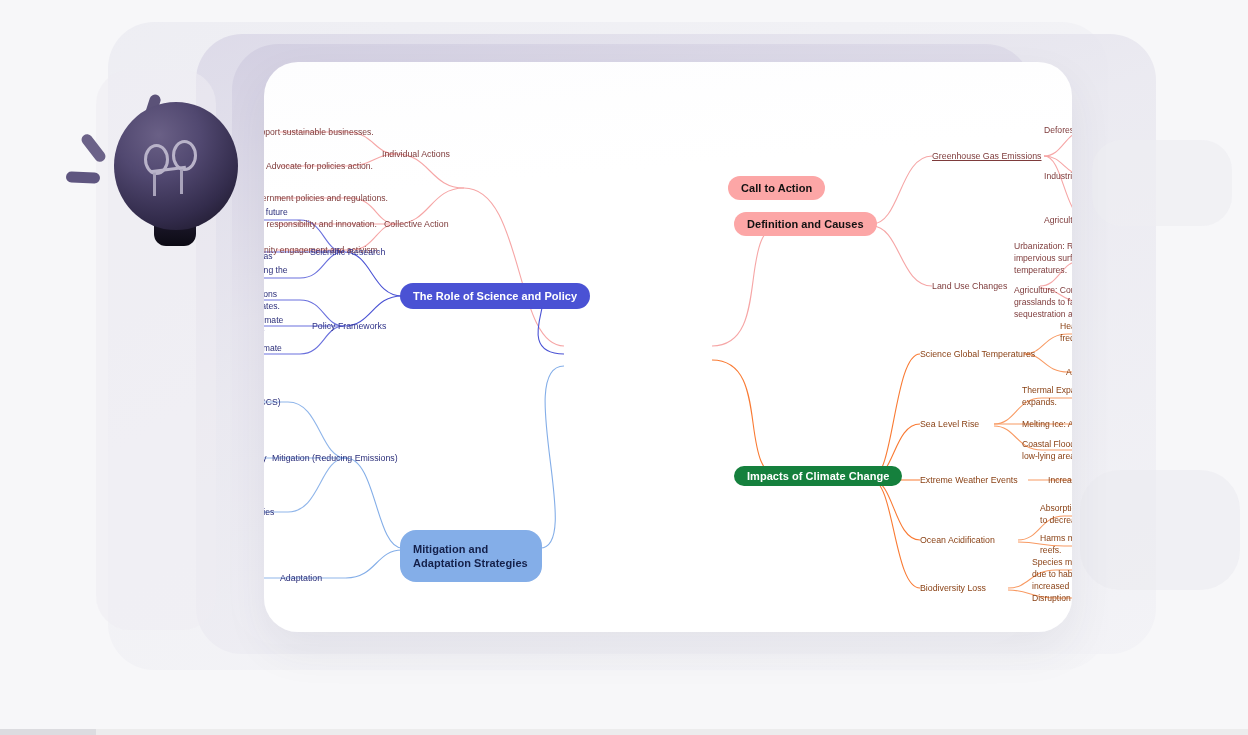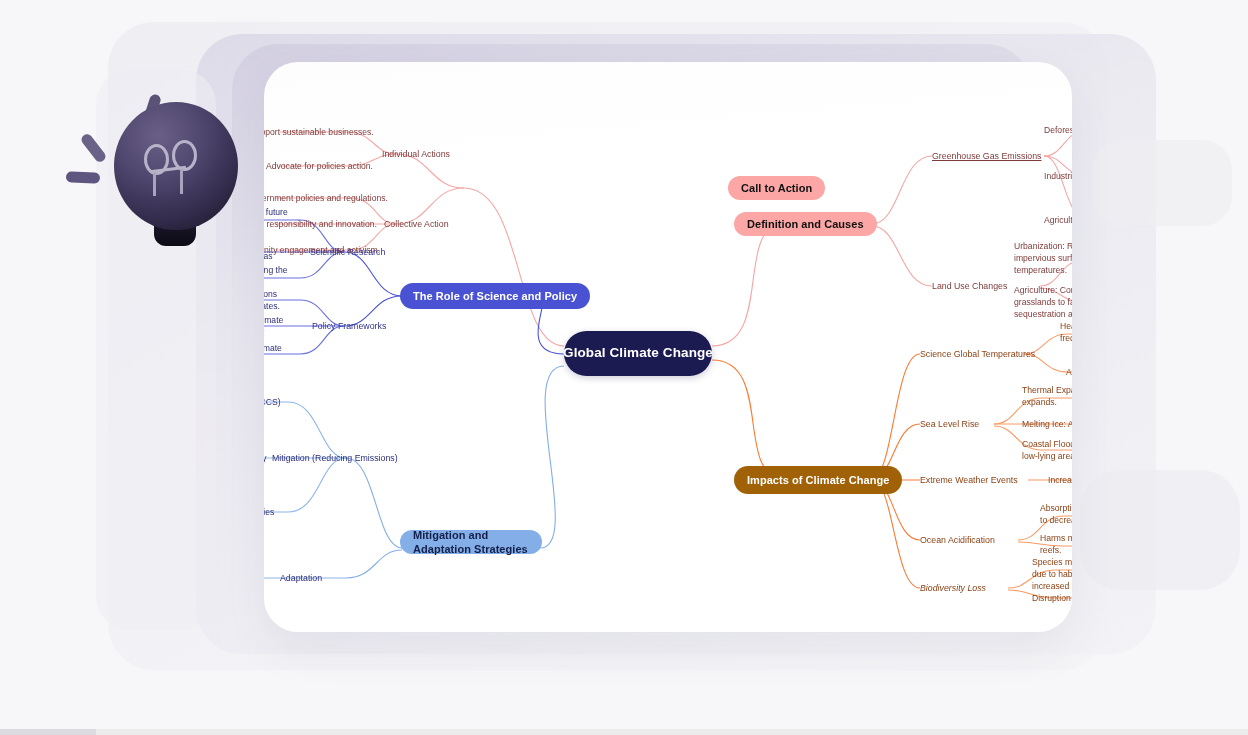--- a/index.html
+++ b/index.html
@@ -54,22 +54,22 @@
 
   
   .pill{
     position:absolute;border-radius:16px;display:flex;align-items:center;
     padding:0 13px;font-size:11px;font-weight:bold;letter-spacing:.05px;
   }
   .pill.two-line{line-height:1.28;}
   .p-cta{background:#fca6a6;color:#111;height:24px;}
   .p-def{background:#fca6a6;color:#111;height:24px;}
   .p-sci{background:#4a52d4;color:#fff;height:26px;}
-  .p-imp{background:#a16207;color:#fff;height:28px;}
-  .p-mit{background:#84aee8;color:#14204a;height:24px;white-space:normal;width:116px;}
+  .p-imp{background:#15803d;color:#fff;height:20px;}
+  .p-mit{background:#84aee8;color:#14204a;height:52px;white-space:normal;width:116px;}
 
   
   .lbl{position:absolute;font-size:8.6px;line-height:1.42;white-space:nowrap;}
   .lbl.wrap{white-space:normal;}
   .c-pink{color:#7e3b3b;}
   .c-blue{color:#2c2f7a;}
   .c-ind{color:#31348a;}
   .c-org{color:#8a4216;}
   .sub{font-size:8.8px;}
 
@@ -221,23 +221,20 @@
           <path d="M1070 428 L 1280 428" stroke="#f89a63"></path>
           <path d="M1070 458 L 1280 458" stroke="#f89a63"></path>
 
           <path d="M1014 500 C 1036 500, 1036 482, 1062 482" stroke="#f89a63"></path>
           <path d="M1014 502 C 1036 502, 1036 510, 1062 510" stroke="#f89a63"></path>
           <path d="M1062 482 L 1280 482" stroke="#f89a63"></path>
           <path d="M1062 510 L 1280 510" stroke="#f89a63"></path>
         </g>
       </svg>
 
-      <div class="node n-root">
-        <span>Global Climate Change</span>
-      </div>
 
       <div class="pill p-cta" style="left:734px;top:88px;">
         <span>Call to Action</span>
       </div>
       <div class="lbl sub c-pink" style="left:388px;top:60px;">Individual Actions</div>
       <div class="lbl sub c-pink" style="left:390px;top:130px;">Collective Action</div>
       <div class="lbl c-pink" style="left:256px;top:38px;">Support sustainable businesses.</div>
       <div class="lbl c-pink" style="left:272px;top:72px;">Advocate for policies action.</div>
       <div class="lbl c-pink" style="left:252px;top:104px;">Government policies and regulations.</div>
       <div class="lbl c-pink" style="left:232px;top:130px;">Corporate responsibility and innovation.</div>
@@ -275,21 +272,21 @@
       <div class="lbl wrap c-pink" style="left:1020px;top:152px;width:154px;">Urbanization: Replaces natural land with impervious surfaces, altering temperatures.</div>
       <div class="lbl wrap c-pink" style="left:1020px;top:196px;width:154px;">Agriculture: Conversion of forests and grasslands to farmland affects carbon sequestration and albedo.</div>
 
       <div class="pill p-imp" style="left:740px;top:378px;">
         <span>Impacts of Climate Change</span>
       </div>
       <div class="lbl sub c-org" style="left:926px;top:260px;">Science Global Temperatures</div>
       <div class="lbl sub c-org" style="left:926px;top:330px;">Sea Level Rise</div>
       <div class="lbl sub c-org" style="left:926px;top:386px;">Extreme Weather Events</div>
       <div class="lbl sub c-org" style="left:926px;top:446px;">Ocean Acidification</div>
-      <div class="lbl sub c-org" style="left:926px;top:494px;font-style:italic;">Biodiversity Loss</div>
+      <div class="lbl sub c-org" style="left:926px;top:494px;">Biodiversity Loss</div>
 
       <div class="lbl wrap c-org" style="left:1066px;top:232px;width:120px;">Heatwaves: Increased frequency and intensity.</div>
       <div class="lbl wrap c-org" style="left:1072px;top:278px;width:130px;">Arctic and Antarctic ice melt.</div>
       <div class="lbl wrap c-org" style="left:1028px;top:296px;width:140px;">Thermal Expansion: Warmer water expands.</div>
       <div class="lbl c-org" style="left:1028px;top:330px;">Melting Ice: Adds water to oceans.</div>
       <div class="lbl wrap c-org" style="left:1028px;top:350px;width:142px;">Coastal Flooding: Increased risk for low-lying areas and island nations.</div>
       <div class="lbl c-org" style="left:1054px;top:386px;">Increased Frequency and Severity</div>
       <div class="lbl wrap c-org" style="left:1046px;top:414px;width:136px;">Absorption of CO2 by oceans leads to decreased pH.</div>
       <div class="lbl wrap c-org" style="left:1046px;top:444px;width:136px;">Harms marine life, especially coral reefs.</div>
       <div class="lbl wrap c-org" style="left:1038px;top:468px;width:140px;">Species migration and extinction due to habitat changes and increased stress.</div>

